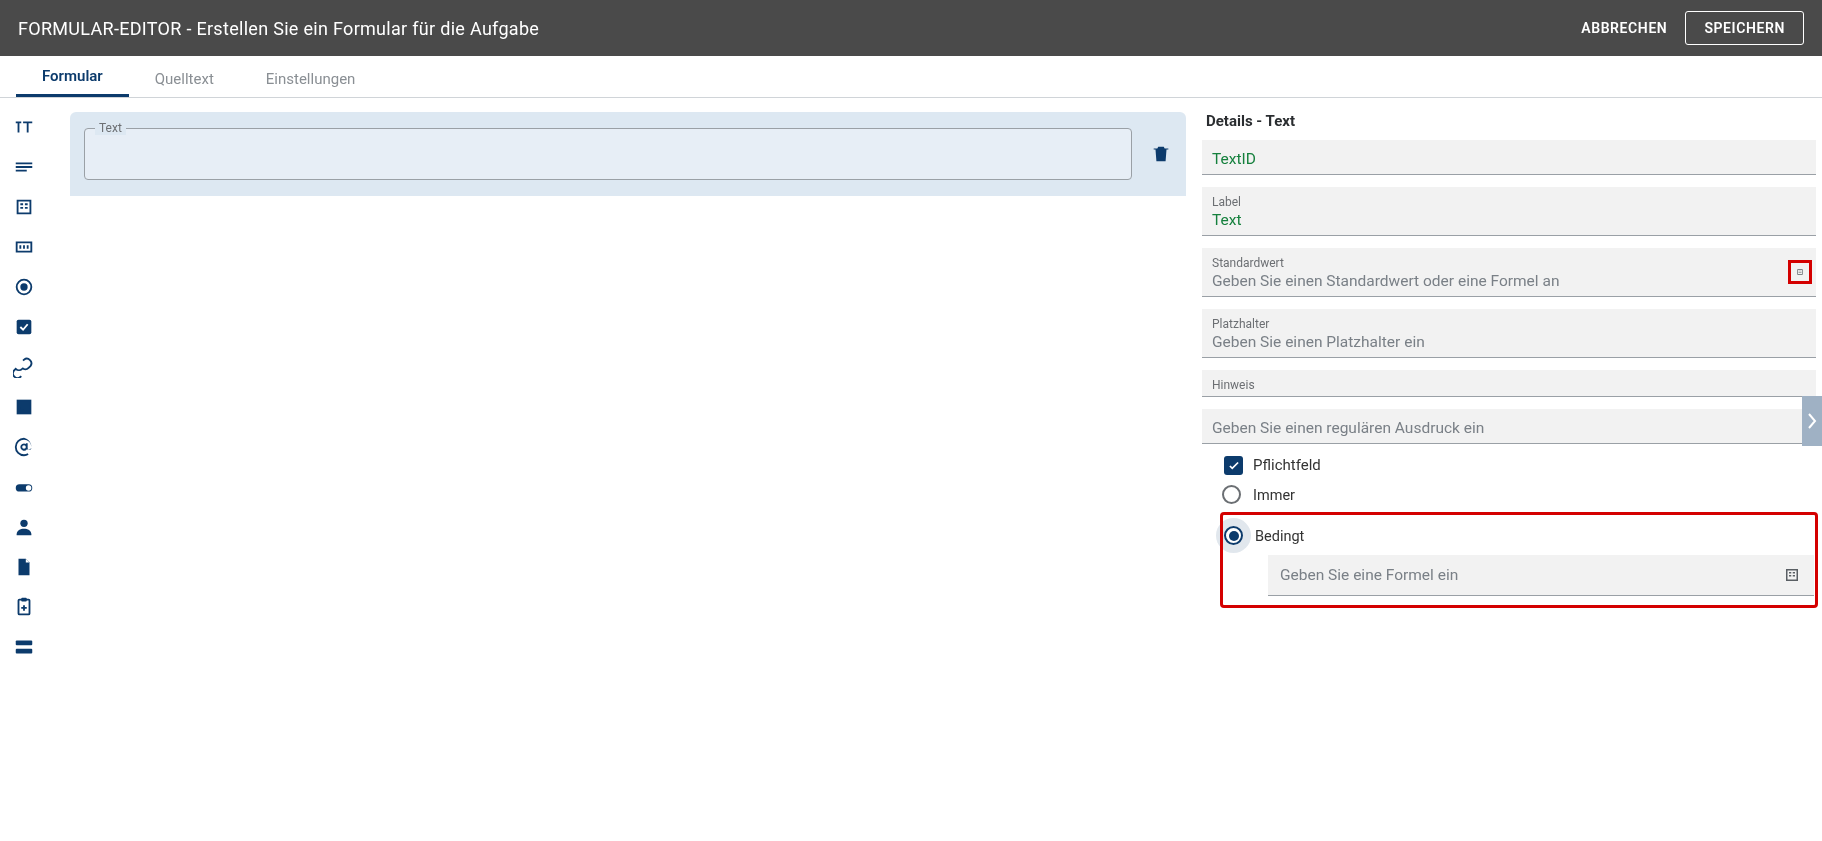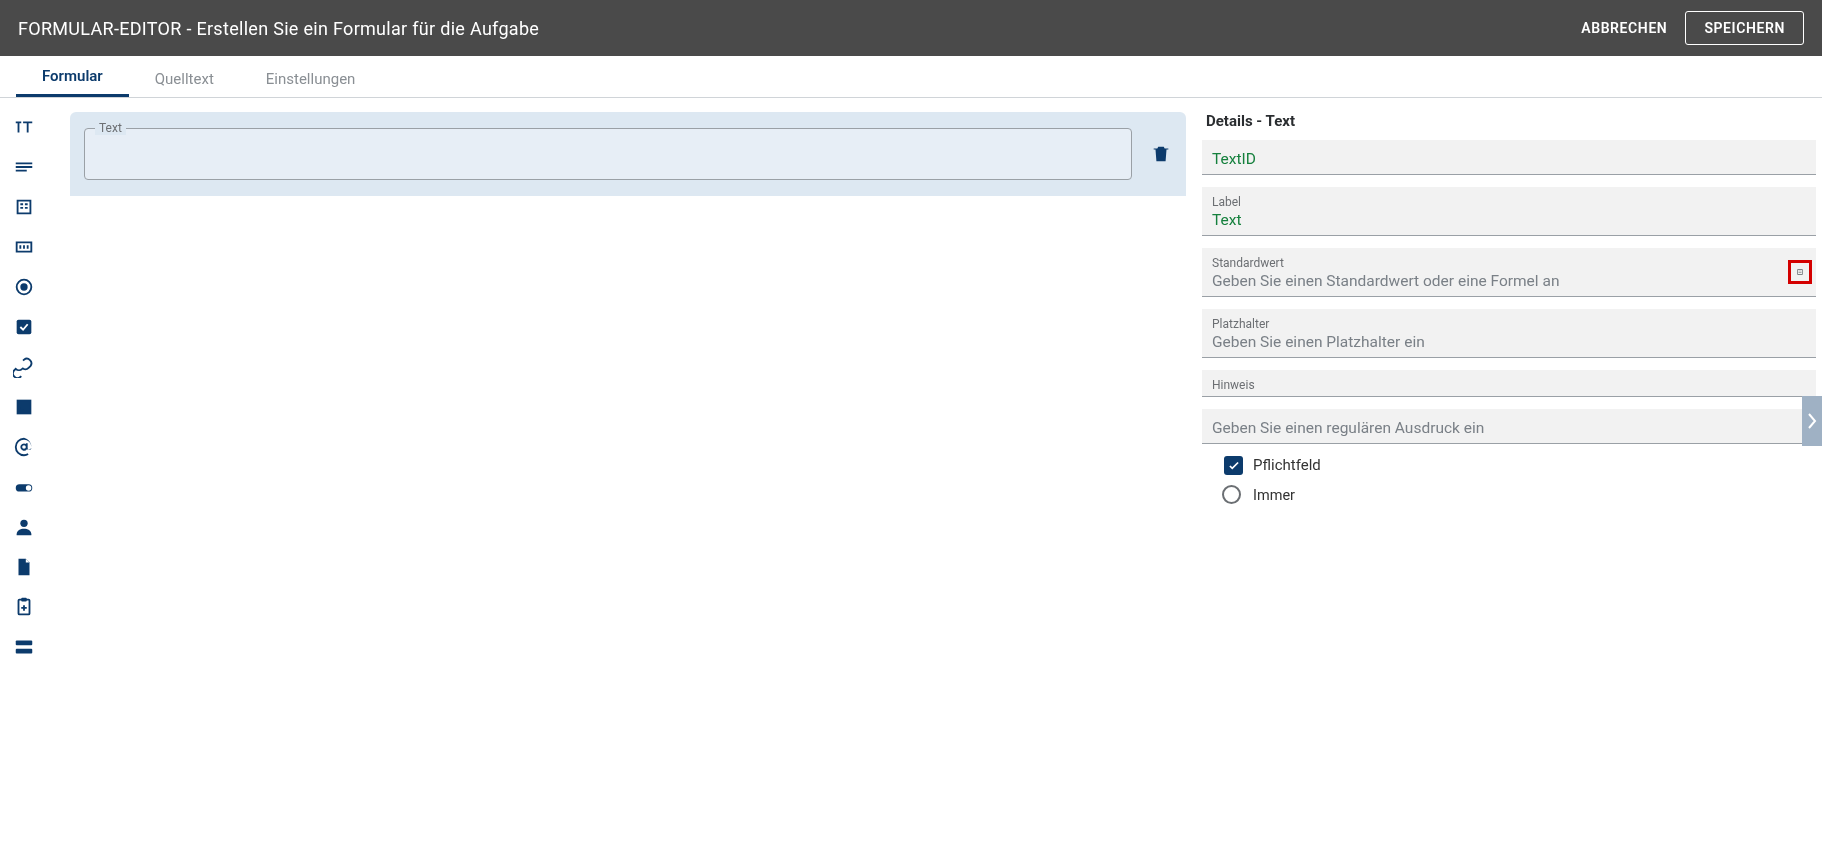--- a/index.html
+++ b/index.html
@@ -251,20 +251,34 @@
       </span>
       <span class="chk-label">Pflichtfeld</span>
     </div>
 
     <div class="radio-group">
       <div class="radio-row">
         <span class="radio"></span>
         <span class="radio-label">Immer</span>
       </div>
 
+      <div class="red-highlight-lg">
+        <div class="radio-row">
+          <span class="radio checked radio-halo"></span>
+          <span class="radio-label">Bedingt</span>
+        </div>
+        <div class="formula-box">
+          <span>Geben Sie eine Formel ein</span>
+          <span class="fld-btn">
+            <svg viewBox="0 0 24 24">
+                <path d="M4 4h16v16H4V4zm2 2v12h12V6H6zm2 2h3v2H8V8zm5 0h3v2h-3V8zM8 12h3v2H8v-2zm5 0h3v2h-3v-2z"></path>
+              </svg>
+          </span>
+        </div>
+      </div>
     </div>
   </aside>
 </div>
 
 <div class="side-handle">
   <svg viewBox="0 0 10 16">
       <path d="M2 1l6 7-6 7" stroke="#fff" stroke-width="2" fill="none"></path>
     </svg>
 </div>
 

